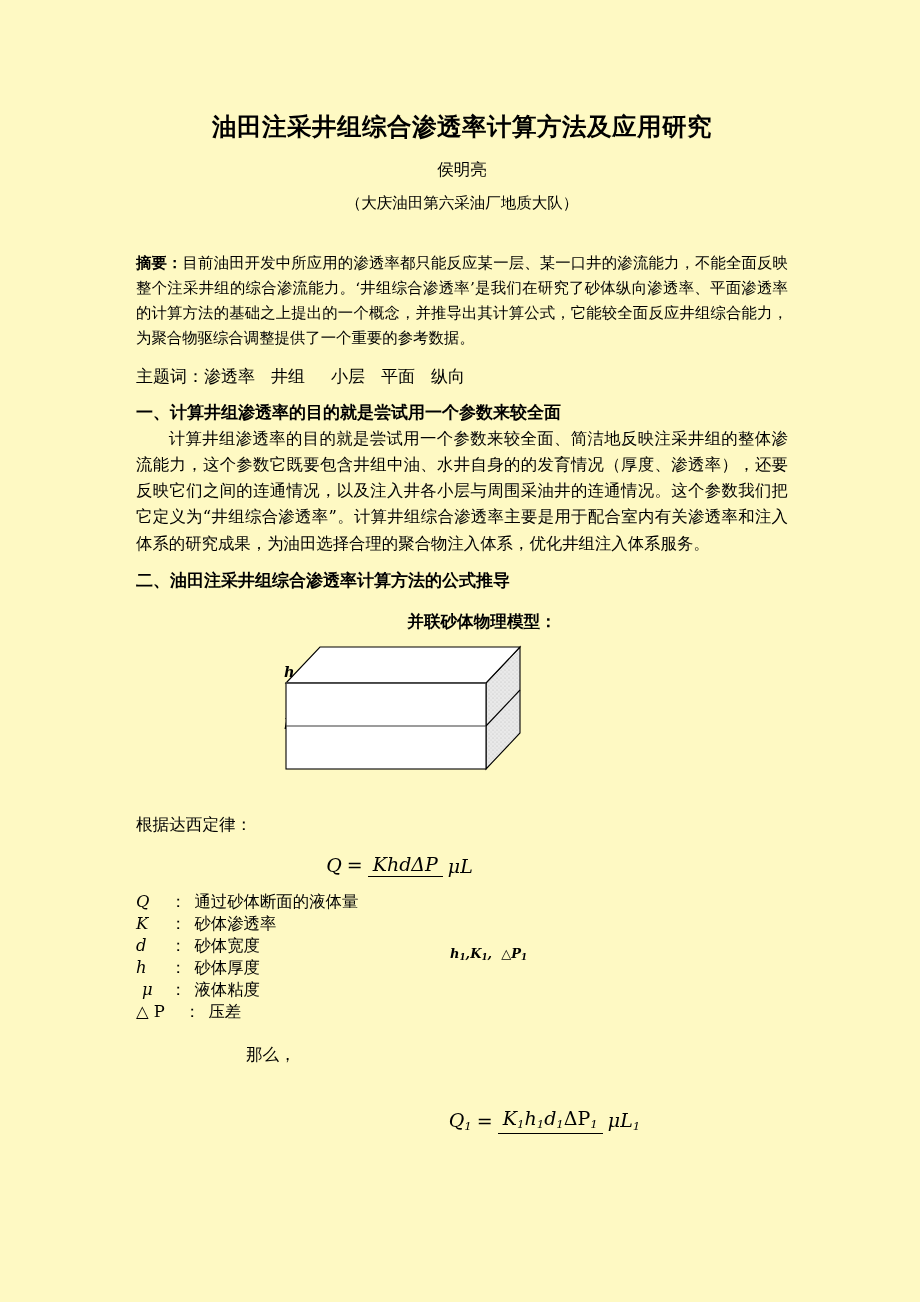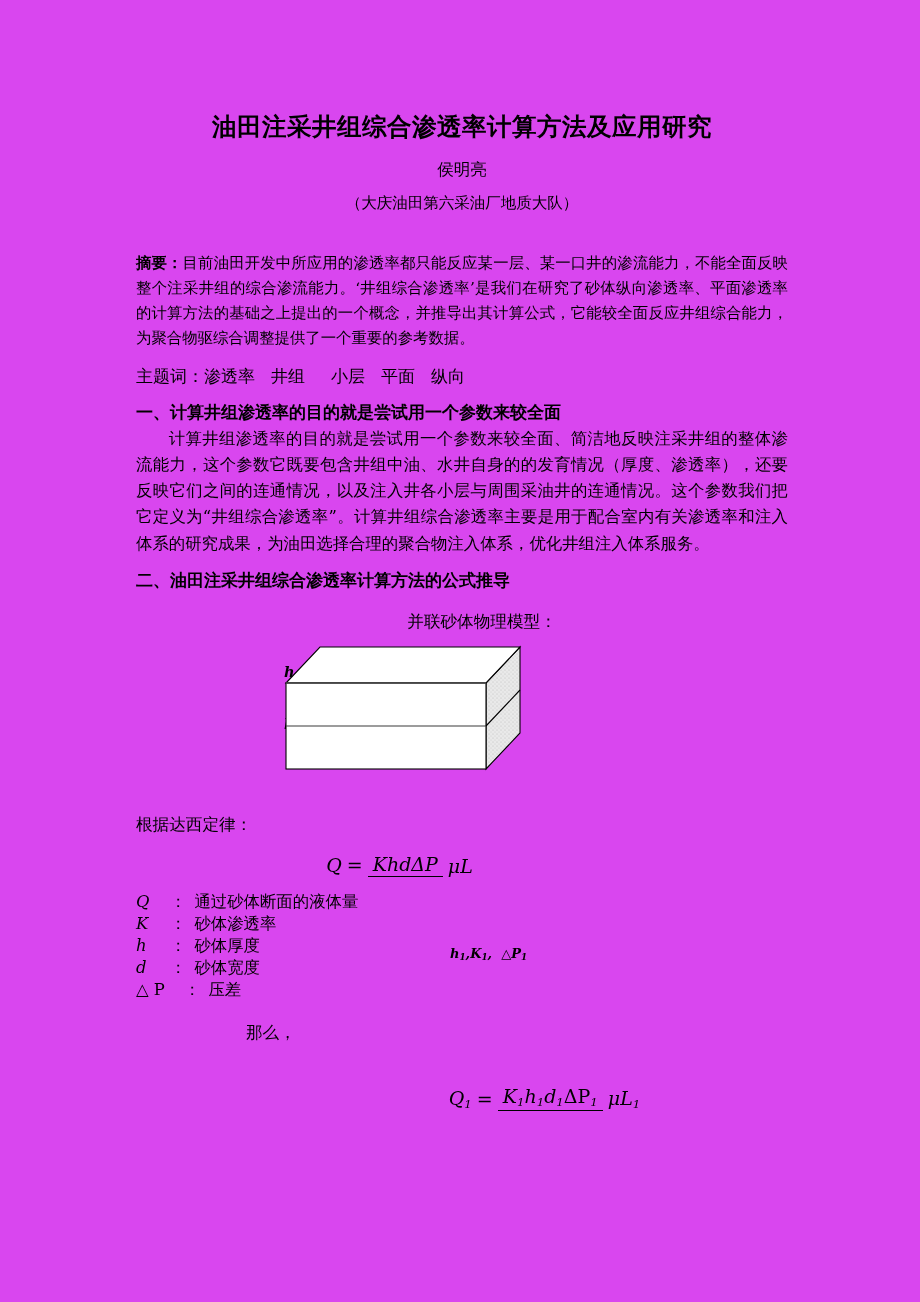--- a/index.html
+++ b/index.html
@@ -13,21 +13,21 @@
     position: relative;
     font-family: "DejaVu Serif", "Liberation Serif", serif;
     color: #000000;
     overflow: hidden;
   }
   .page {
     position: absolute;
     left: 0; top: 0;
     width: 920px;
     height: 1302px;
-    background: #d946ef;
+    background: #fef9c3;
   }
   .content {
     position: absolute;
     left: 136px;
     top: 0;
     width: 652px;
   }
 
   
   .doc-title {
@@ -110,21 +110,21 @@
     position: relative;
     height: 190px;
     margin-top: 18px;
   }
   .figure-caption {
     position: absolute;
     left: 0; right: 0;
     top: 0;
     text-align: center;
     font-size: 16.6px;
-    font-weight: normal;
+    font-weight: bold;
     padding-left: 40px;
   }
   .diagram {
     position: absolute;
     left: 128px;
     top: 22px;
   }
   .fig-label {
     position: absolute;
     font-family: "DejaVu Serif", "Liberation Serif", serif;
@@ -289,22 +289,23 @@
         <span class="frac">
           <span class="num">KhdΔP</span>
           <span class="den">μL</span>
         </span>
       </span>
     </div>
 
     <div class="vardefs">
       <div class="vardef"><span class="vsym">Q</span><span class="vcolon">：</span><span class="vdesc">通过砂体断面的液体量</span></div>
       <div class="vardef"><span class="vsym">K</span><span class="vcolon">：</span><span class="vdesc">砂体渗透率</span></div>
+      <div class="vardef"><span class="vsym">d</span><span class="vcolon">：</span><span class="vdesc">砂体宽度</span></div>
       <div class="vardef"><span class="vsym">h</span><span class="vcolon">：</span><span class="vdesc">砂体厚度</span></div>
-      <div class="vardef"><span class="vsym">d</span><span class="vcolon">：</span><span class="vdesc">砂体宽度</span></div>
+      <div class="vardef"><span class="vsym indent">μ</span><span class="vcolon">：</span><span class="vdesc">液体粘度</span></div>
       <div class="vardef"><span class="vsym tri-sym">△ P</span><span class="vcolon">：</span><span class="vdesc">压差</span></div>
     </div>
 
     <p class="nameme">那么，</p>
 
     <div class="formula-row formula-2">
       <span class="eq">
         <span class="lhs"><span>Q</span><sub>1</sub></span>
         <span class="eqsign">=</span>
         <span class="frac">

